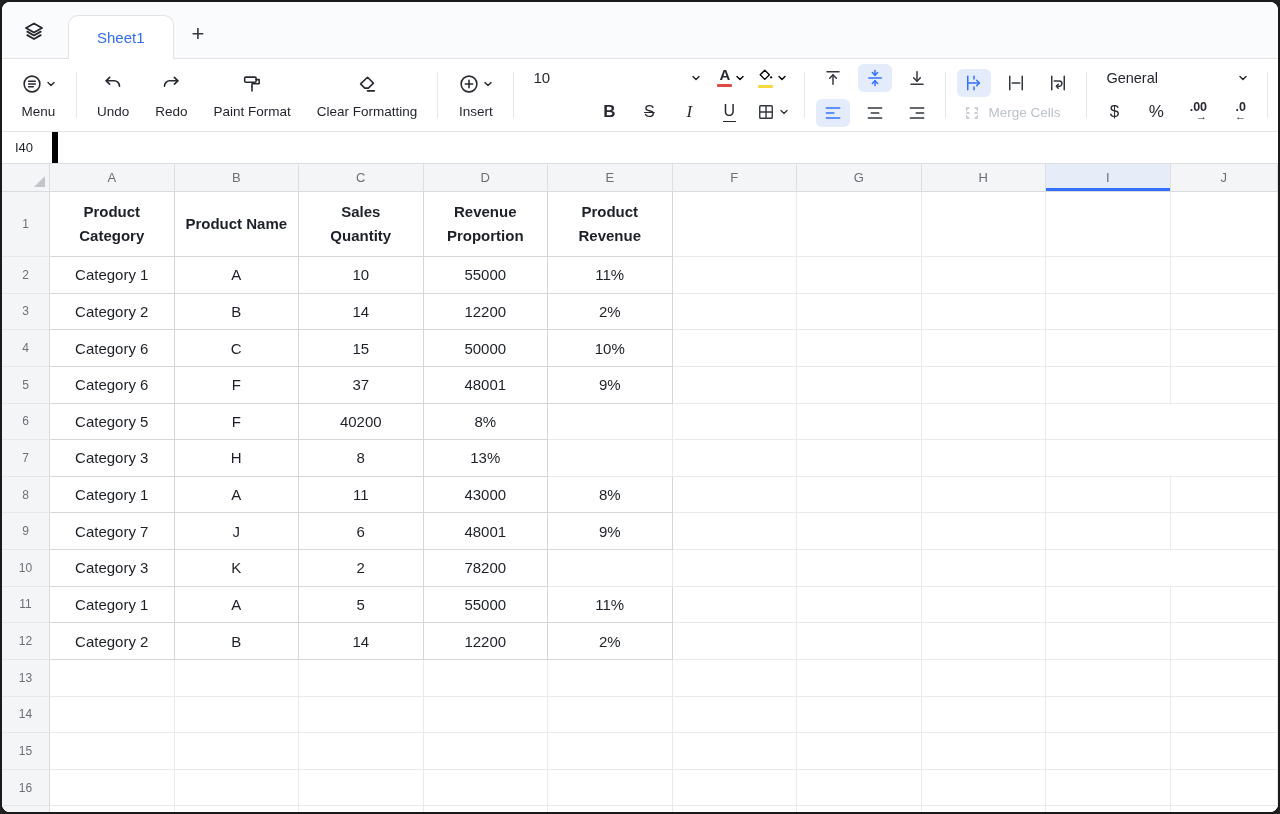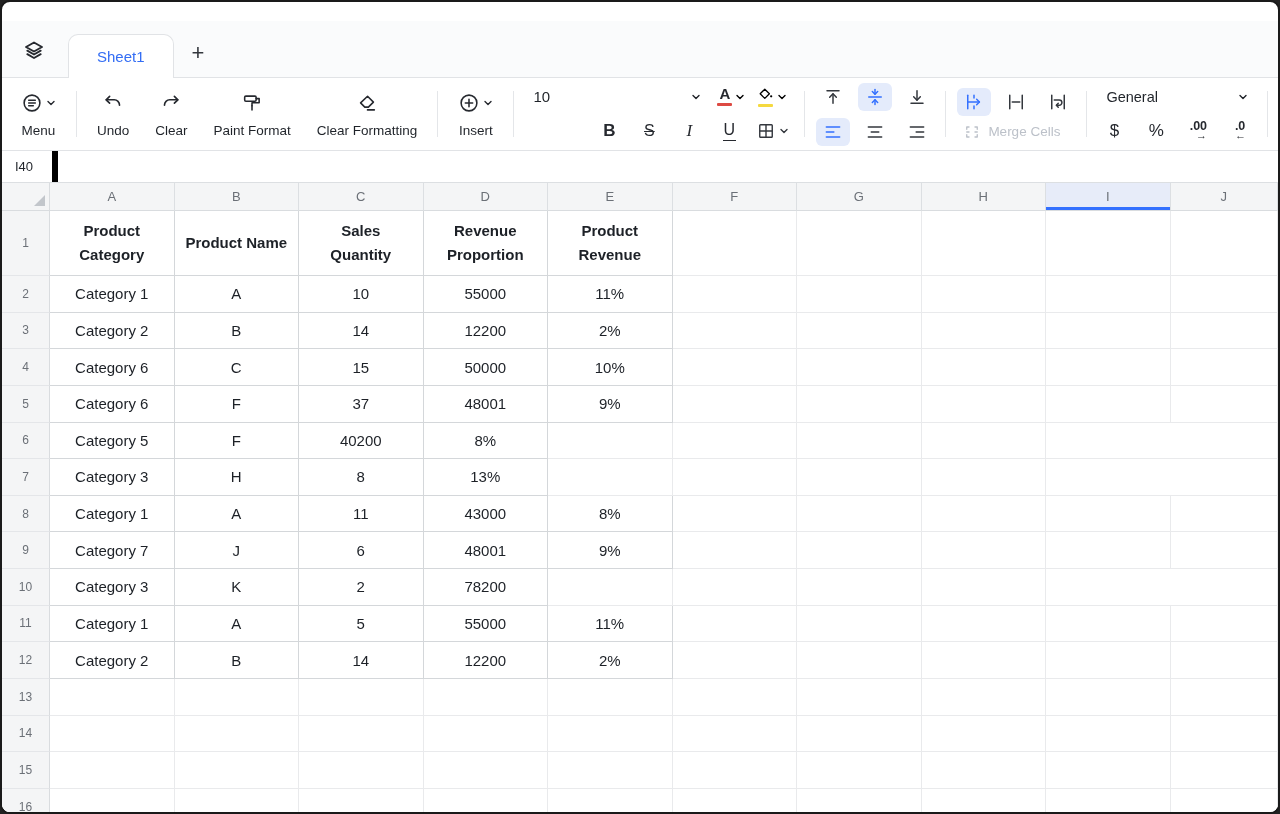--- a/index.html
+++ b/index.html
@@ -7,21 +7,21 @@
   .window {
     width:1280px; height:814px; background:#fff;
     border:2px solid #1a1a1a; border-radius:10px; overflow:hidden;
     display:flex; flex-direction:column;
   }
 
   
   .tabstrip {
     height:57px; flex:0 0 57px; background:#fafbfc;
     border-bottom:1px solid #e1e3e6;
-    display:flex; align-items:flex-end; position:relative;margin-top:19px;
+    display:flex; align-items:flex-end; position:relative;
   }
   .logo-btn { position:absolute; left:16px; top:14px; width:32px; height:32px;
     display:flex; align-items:center; justify-content:center; color:#26292f; }
   .sheet-tab {
     margin-left:66px; height:44px; margin-bottom:-1px; padding:0 28px;
     background:#fff; border:1px solid #e1e3e6; border-bottom:none;
     border-radius:10px 10px 0 0; display:flex; align-items:center;
     color:#336df4; font-size:15px; position:relative; z-index:2;
   }
   .add-tab { height:44px; display:flex; align-items:center; padding:0 18px;
@@ -51,21 +51,21 @@
   .glyph.u { border-bottom:1.6px solid #26292f; padding:0 1px 1px; }
   .fontsize-dd { width:186px; display:flex; align-items:center; justify-content:space-between;
     padding:0 10px 0 8px; font-size:15px; color:#1f2329; height:26px; }
   .color-btn { display:flex; align-items:center; gap:3px; padding:0 6px; height:26px; }
   .a-stack { display:flex; flex-direction:column; align-items:center; }
   .a-stack .a { font-size:15px; font-weight:600; color:#26292f; line-height:14px; }
   .cbar { width:15px; height:3px; border-radius:1px; margin-top:2px; }
   .numfmt-dd { width:158px; display:flex; align-items:center; justify-content:space-between;
     padding:0 8px; font-size:14.5px; color:#1f2329; height:26px; }
   .num-row { width:158px; display:flex; justify-content:space-between; padding:0 2px; }
-  .dec { display:flex; flex-direction:column; align-items:flex-start; line-height:10px;
+  .dec { display:flex; flex-direction:column; align-items:flex-end; line-height:10px;
     font-size:12.5px; font-weight:700; color:#26292f; }
   .dec .arr { font-size:11px; font-weight:400; line-height:9px; }
   .dec.inc .arr { align-self:flex-end; }
   .dec.decr .arr { align-self:flex-start; }
   .merge-row { display:flex; align-items:center; gap:7px; color:#bcc1c9; font-size:13.5px; padding-left:6px; }
   .clipped-item { font-size:15px; color:#26292f; padding-left:10px; width:30px; overflow:hidden; }
   svg { display:block; }
 
   
   .formulabar { height:32px; flex:0 0 32px; display:flex; align-items:stretch;
@@ -153,21 +153,21 @@
       <span class="lbl">Undo</span>
     </div>
 
     <div class="tbtn-stacked">
       <span class="icon-row">
         <svg width="22" height="22" viewBox="0 0 24 24" fill="none" stroke="currentColor" stroke-width="1.8" stroke-linecap="round" stroke-linejoin="round">
           <path d="M15.7 4.8 L19.5 8.5 L15.7 12.2"></path>
           <path d="M19.2 8.5 H10.6 A5.7 5.7 0 0 0 4.9 14.2 V14.4"></path>
         </svg>
       </span>
-      <span class="lbl">Clear</span>
+      <span class="lbl">Redo</span>
     </div>
 
     <div class="tbtn-stacked">
       <span class="icon-row">
         <svg width="22" height="22" viewBox="0 0 24 24" fill="none" stroke="currentColor" stroke-width="1.7" stroke-linecap="round" stroke-linejoin="round">
           <rect x="4" y="4.5" width="12.5" height="5.5" rx="1.3"></rect>
           <path d="M16.5 7.2 H19.8 V11.8 H12 V15"></path>
           <path d="M12 15 V19.5"></path>
         </svg>
       </span>

